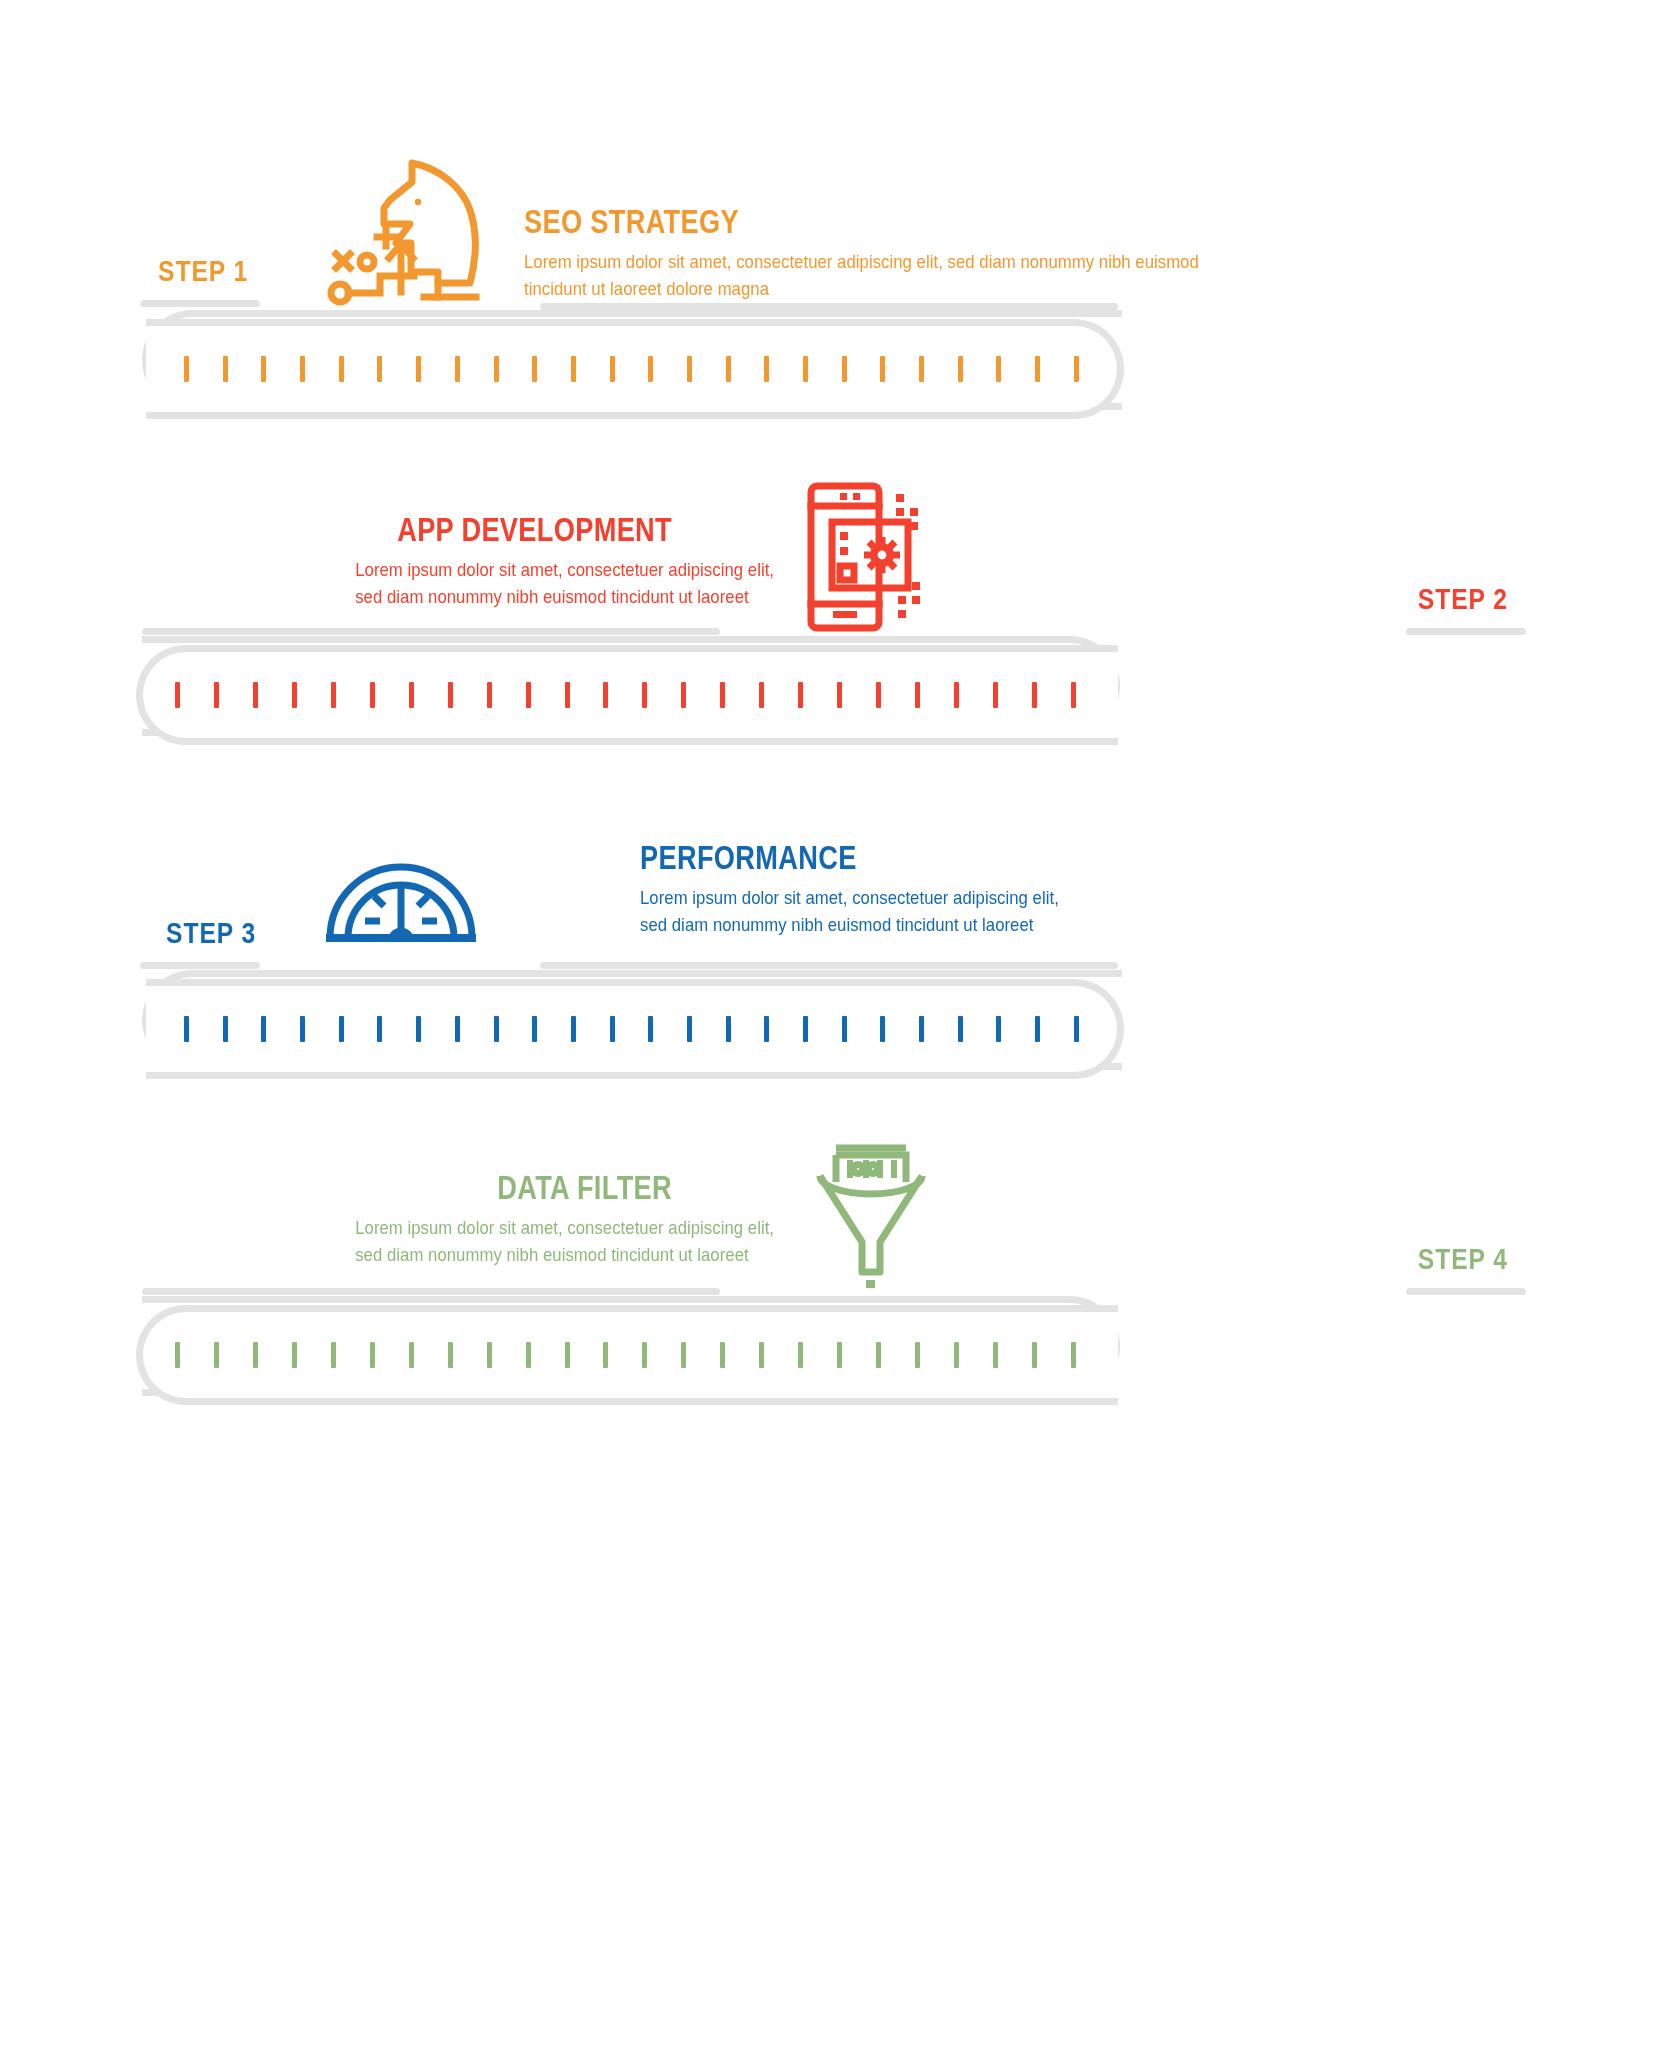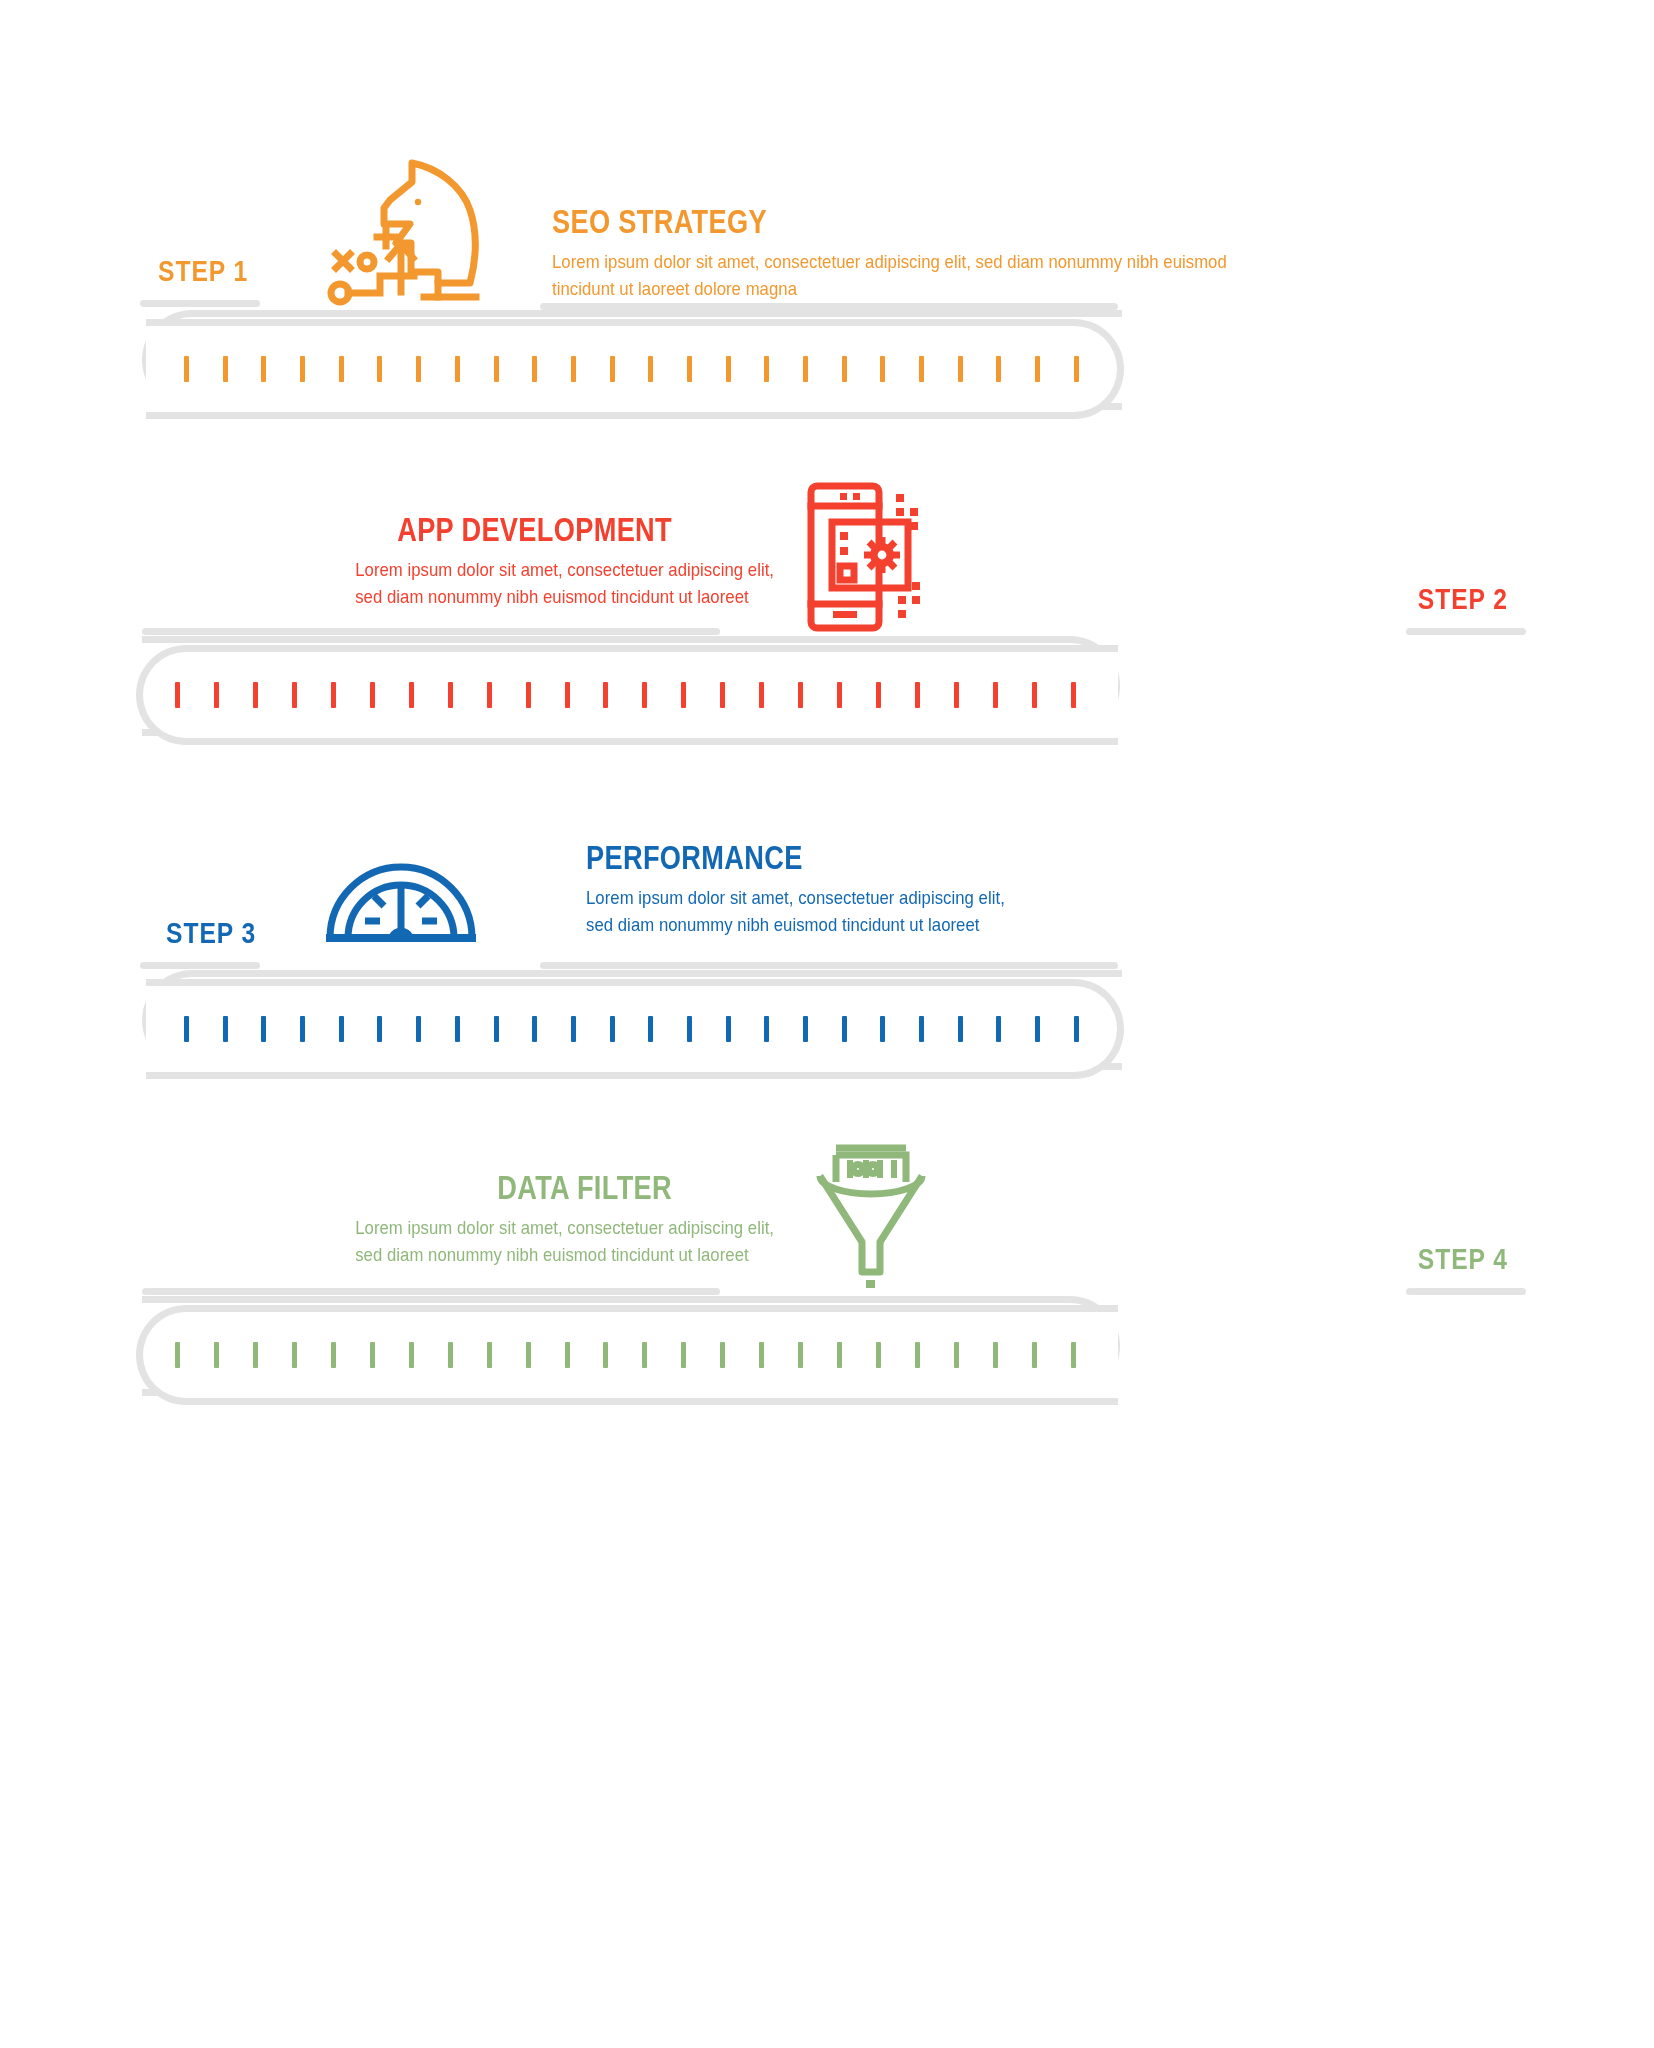--- a/index.html
+++ b/index.html
@@ -112,21 +112,21 @@
 
         <path d="M30 143 L62 143 L62 126 L96 126"></path>
         <circle cx="22" cy="143" r="9"></circle>
 
         <circle cx="49" cy="112" r="7"></circle>
         <path d="M18 104 L32 118 M32 104 L18 118"></path>
         <path d="M68 78 L68 96 M59 87 L77 87" stroke-width="7"></path>
       </svg>
     </div>
 
-    <div class="text-block left-al" style="left:552px; top:204px; width:620px;">
+    <div class="text-block left-al" style="left:524px; top:204px; width:620px;">
       <div class="title left-al" style="color:#F2982E;">SEO STRATEGY</div>
       <div class="body left-al" style="color:#F2982E;">
         <span>Lorem ipsum dolor sit amet, consectetuer adipiscing elit, sed diam nonummy nibh euismod</span>
         <span>tincidunt ut laoreet dolore magna</span>
       </div>
     </div>
     <div class="text-rule" style="left:540px; top:303px; width:578px;"></div>
 
     <div class="ruler left-cap" style="left:142px; top:310px; width:980px; height:100px;"></div>
     <div class="ruler right-cap" style="left:146px; top:319px; width:978px; height:100px;">
@@ -265,21 +265,21 @@
         <path d="M43 83 L58 83"></path>
         <path d="M115 83 L100 83"></path>
         <path d="M52 58 L62 68"></path>
         <path d="M106 58 L96 68"></path>
 
         <path d="M79 62 L79 93" stroke-width="7"></path>
         <path d="M70 99 A10 10 0 0 1 88 99" stroke-width="7"></path>
       </svg>
     </div>
 
-    <div class="text-block left-al" style="left:586px; top:840px; width:480px;">
+    <div class="text-block left-al" style="left:640px; top:840px; width:480px;">
       <div class="title left-al" style="color:#1268B3;">PERFORMANCE</div>
       <div class="body left-al" style="color:#1268B3;">
         <span>Lorem ipsum dolor sit amet, consectetuer adipiscing elit,</span>
         <span>sed diam nonummy nibh euismod tincidunt ut laoreet</span>
       </div>
     </div>
     <div class="text-rule" style="left:540px; top:962px; width:578px;"></div>
 
     <div class="ruler left-cap" style="left:142px; top:970px; width:980px; height:100px;"></div>
     <div class="ruler right-cap" style="left:146px; top:979px; width:978px; height:100px;">

